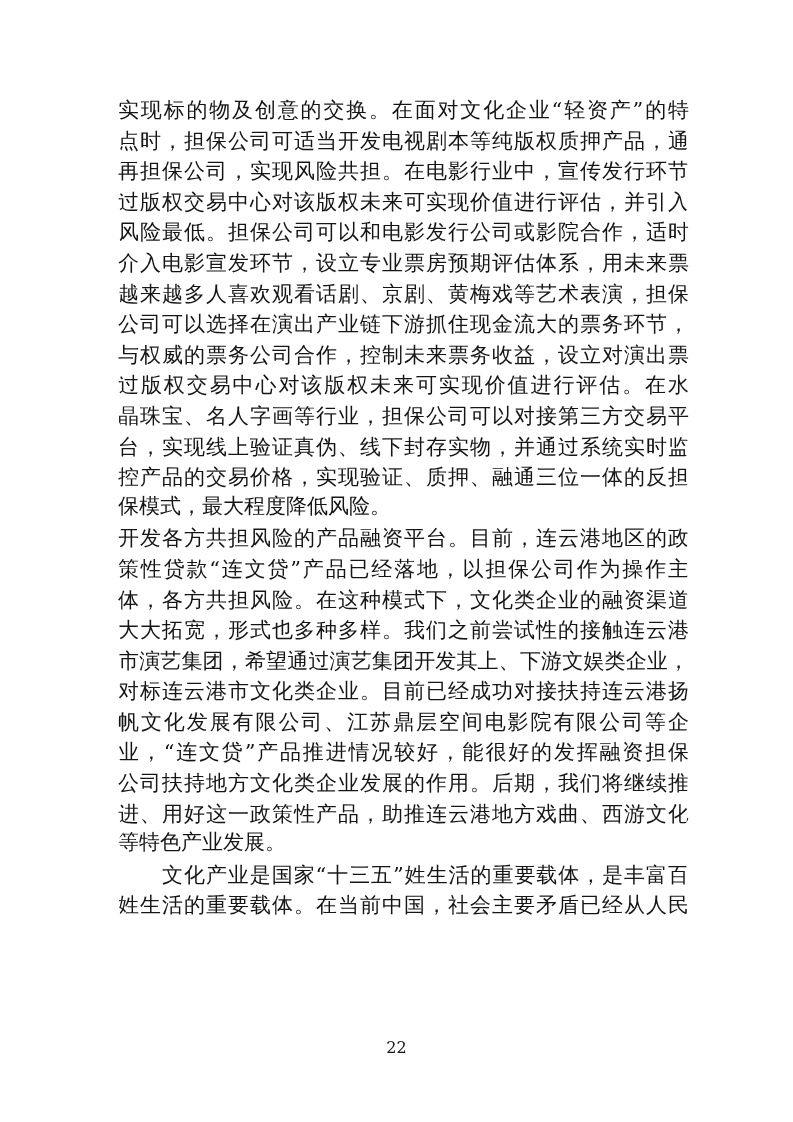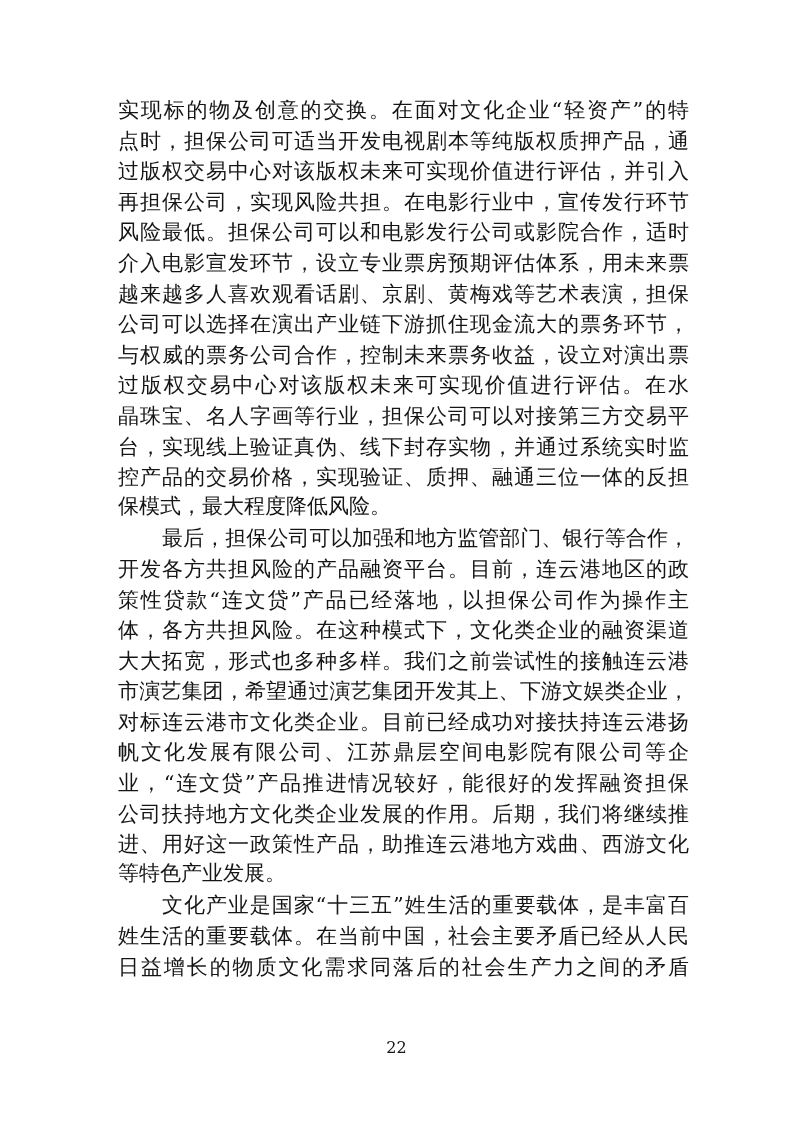--- a/index.html
+++ b/index.html
@@ -1,15 +1,15 @@
 <!DOCTYPE html>
 <html><head>
 <meta charset="utf-8">
 <style>
-  * { margin: 0; padding: 0; box-sizing: border-box; }
+  * { margin: 0; padding: 0; box-sizing: border-box; border-radius: 20px; }
   html, body { background: #ffffff; }
   .page {
     position: relative;
     width: 793px;
     height: 1122px;
     background: #ffffff;
     overflow: hidden;
     font-family: "DejaVu Serif", "Liberation Serif", serif;
     color: #151515;
   }
@@ -46,42 +46,40 @@
     color: #151515;
   }
 </style>
 </head>
 <body>
 
 <div class="page">
   <div class="textblock">
       <div class="line">实现标的物及创意的交换。在面对文化企业“轻资产”的特</div>
       <div class="line">点时，担保公司可适当开发电视剧本等纯版权质押产品，通</div>
+      <div class="line">再担保公司，实现风险共担。在电影行业中，宣传发行环节</div>
       <div class="line">过版权交易中心对该版权未来可实现价值进行评估，并引入</div>
-      <div class="line">再担保公司，实现风险共担。在电影行业中，宣传发行环节</div>
       <div class="line">风险最低。担保公司可以和电影发行公司或影院合作，适时</div>
       <div class="line">介入电影宣发环节，设立专业票房预期评估体系，用未来票</div>
       <div class="line">越来越多人喜欢观看话剧、京剧、黄梅戏等艺术表演，担保</div>
       <div class="line">公司可以选择在演出产业链下游抓住现金流大的票务环节，</div>
       <div class="line">与权威的票务公司合作，控制未来票务收益，设立对演出票</div>
       <div class="line">过版权交易中心对该版权未来可实现价值进行评估。在水</div>
       <div class="line">晶珠宝、名人字画等行业，担保公司可以对接第三方交易平</div>
       <div class="line">台，实现线上验证真伪、线下封存实物，并通过系统实时监</div>
       <div class="line">控产品的交易价格，实现验证、质押、融通三位一体的反担</div>
       <div class="line para-end">保模式，最大程度降低风险。</div>
-      <div class="line indent">最后，担保公司可以加强和地方监管部门、银行等合作，</div>
       <div class="line">开发各方共担风险的产品融资平台。目前，连云港地区的政</div>
       <div class="line">策性贷款“连文贷”产品已经落地，以担保公司作为操作主</div>
       <div class="line">体，各方共担风险。在这种模式下，文化类企业的融资渠道</div>
       <div class="line">大大拓宽，形式也多种多样。我们之前尝试性的接触连云港</div>
       <div class="line">市演艺集团，希望通过演艺集团开发其上、下游文娱类企业，</div>
       <div class="line">对标连云港市文化类企业。目前已经成功对接扶持连云港扬</div>
       <div class="line">帆文化发展有限公司、江苏鼎层空间电影院有限公司等企</div>
       <div class="line">业，“连文贷”产品推进情况较好，能很好的发挥融资担保</div>
       <div class="line">公司扶持地方文化类企业发展的作用。后期，我们将继续推</div>
       <div class="line">进、用好这一政策性产品，助推连云港地方戏曲、西游文化</div>
       <div class="line para-end">等特色产业发展。</div>
       <div class="line indent">文化产业是国家“十三五”姓生活的重要载体，是丰富百</div>
       <div class="line">姓生活的重要载体。在当前中国，社会主要矛盾已经从人民</div>
-      <div class="line">日益增长的物质文化需求同落后的社会生产力之间的矛盾</div>
     </div>
   <div class="pagenum">22</div>
 </div>
 
 </body></html>

